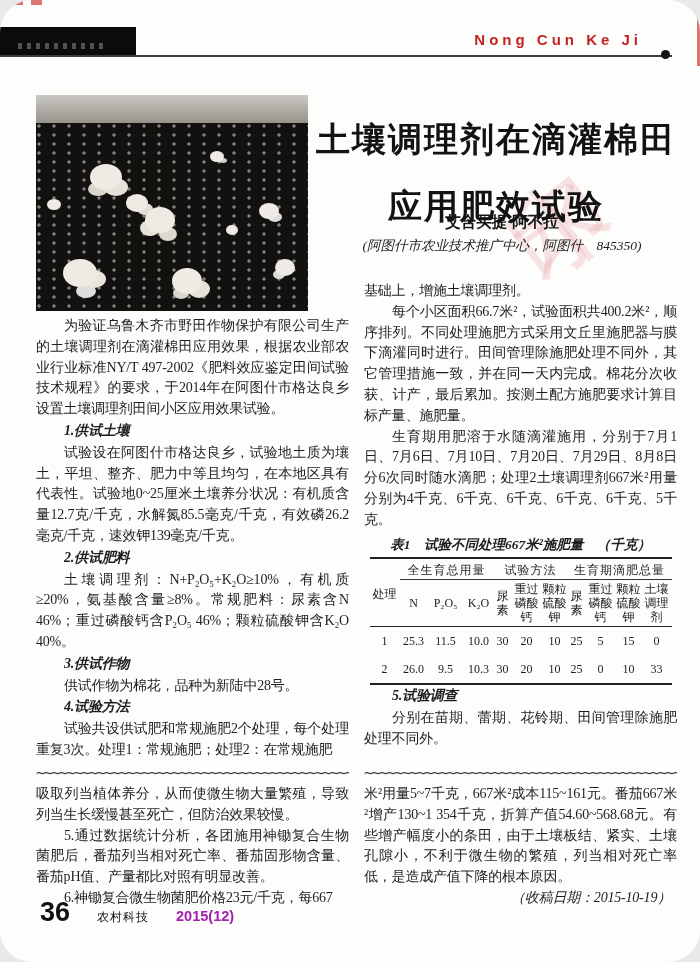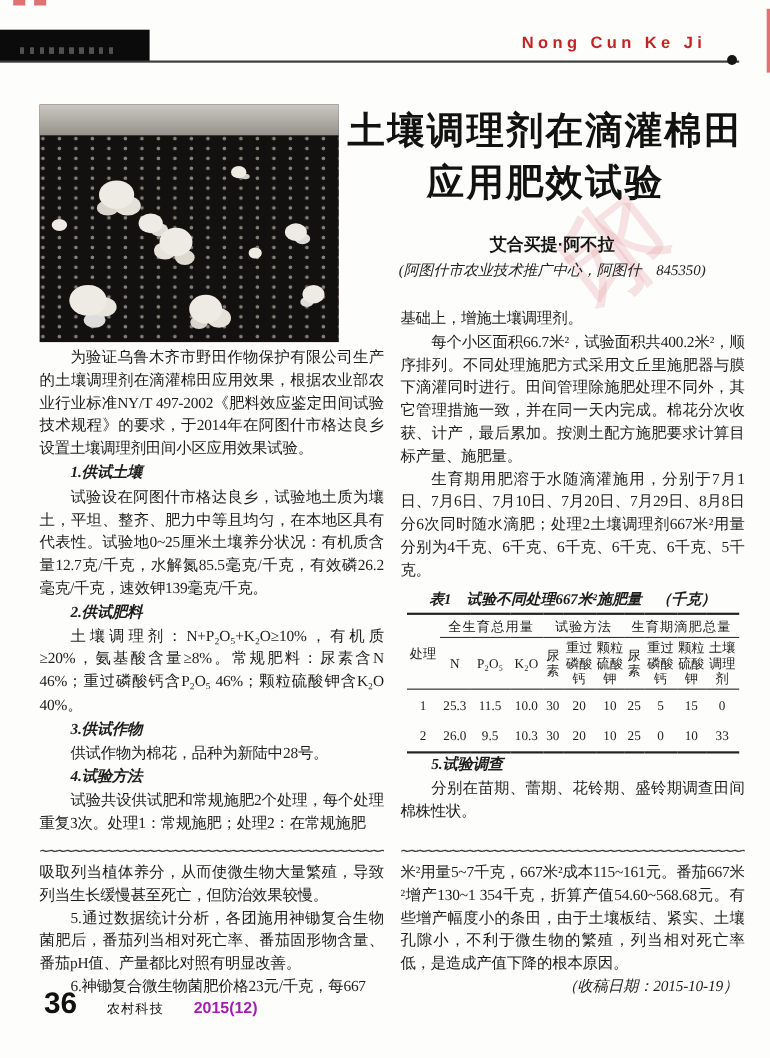--- a/index.html
+++ b/index.html
@@ -1,17 +1,17 @@
 <!DOCTYPE html>
 <html><head>
 <meta charset="utf-8">
 <style>
   html,body{margin:0;padding:0;background:#e9e9e9;}
   .page{position:relative;width:700px;height:962px;background:#fdfdfb;overflow:hidden;
-        font-family:"Liberation Serif", serif;color:#1d1d1d;margin:0 auto;}
+        font-family:"Liberation Serif", serif;color:#1d1d1d;margin:0 auto;border-radius:32px;}
 
   
   .masthead-box{position:absolute;left:0;top:27px;width:136px;height:29px;background:#0b0b0b;}
   .masthead-box::after{content:"";position:absolute;left:18px;top:16px;width:90px;height:6px;
         background:repeating-linear-gradient(90deg,rgba(150,150,150,.5) 0 4px,transparent 4px 9px);}
   .header-rule{position:absolute;left:0;top:55px;width:672px;height:2px;background:#3c3c3c;}
   .header-dot{position:absolute;left:661px;top:50px;width:9px;height:9px;border-radius:50%;background:#151515;}
   .journal-pinyin{position:absolute;right:58px;top:31px;font-family:"Liberation Sans",sans-serif;
         font-weight:bold;font-size:15px;letter-spacing:4px;color:#c42323;}
   .scan-mark-a{position:absolute;left:12px;top:0;width:11px;height:5px;background:#d65050;opacity:.8;}
@@ -38,21 +38,21 @@
   .b5{left:50%;top:80%;width:30px;height:26px;box-shadow:12px 8px 0 -4px #e5e3d9,-6px 12px 0 -7px #d9d7cd;}
   .b6{left:82%;top:50%;width:20px;height:16px;box-shadow:6px 6px 0 -3px #ddd;}
   .b7{left:64%;top:26%;width:14px;height:11px;box-shadow:6px 4px 0 -3px #ccc;}
   .b8{left:88%;top:76%;width:20px;height:17px;box-shadow:-6px 7px 0 -4px #ddd;}
   .b9{left:4%;top:48%;width:14px;height:11px;}
   .b10{left:70%;top:60%;width:12px;height:10px;}
 
   
   .title-block{position:absolute;left:298px;top:96px;width:396px;text-align:center;z-index:4;}
   .title-line{font-family:"Liberation Sans",sans-serif;font-weight:900;font-size:34px;
-        line-height:47px;letter-spacing:2px;color:#121212;}
+        line-height:47px;letter-spacing:2px;color:#121212;margin-top:20px;}
   .author{position:absolute;left:330px;top:212px;width:344px;text-align:center;z-index:4;
         font-family:"Liberation Sans",sans-serif;font-weight:bold;font-size:15.5px;color:#151515;}
   .affiliation{position:absolute;left:310px;top:237px;width:384px;text-align:center;z-index:4;
         font-style:italic;font-size:13.5px;color:#222;}
 
   
   .col{position:absolute;width:313px;font-size:14px;line-height:20.8px;letter-spacing:-0.2px;
         text-align:justify;z-index:2;}
   .col-left-main{left:36px;top:316px;}
   .col-right-main{left:364px;top:281px;}
@@ -204,21 +204,21 @@
           <td>10</td>
           <td>25</td>
           <td>0</td>
           <td>10</td>
           <td>33</td>
         </tr>
       </tbody>
     </table>
 
     <div class="h-sub">5.试验调查</div>
-    <p>分别在苗期、蕾期、花铃期、盛铃期调查田间棉株性状。</p>
+    <p>分别在苗期、蕾期、花铃期、田间管理除施肥处理不同外。</p>
   </div>
 
   <div class="col col-left-foot">
     <div class="wavy"></div>
     <p class="noindent">吸取列当植体养分，从而使微生物大量繁殖，导致列当生长缓慢甚至死亡，但防治效果较慢。</p>
     <p>5.通过数据统计分析，各团施用神锄复合生物菌肥后，番茄列当相对死亡率、番茄固形物含量、番茄pH值、产量都比对照有明显改善。</p>
     <p>6.神锄复合微生物菌肥价格23元/千克，每667</p>
   </div>
 
   <div class="col col-right-foot">

